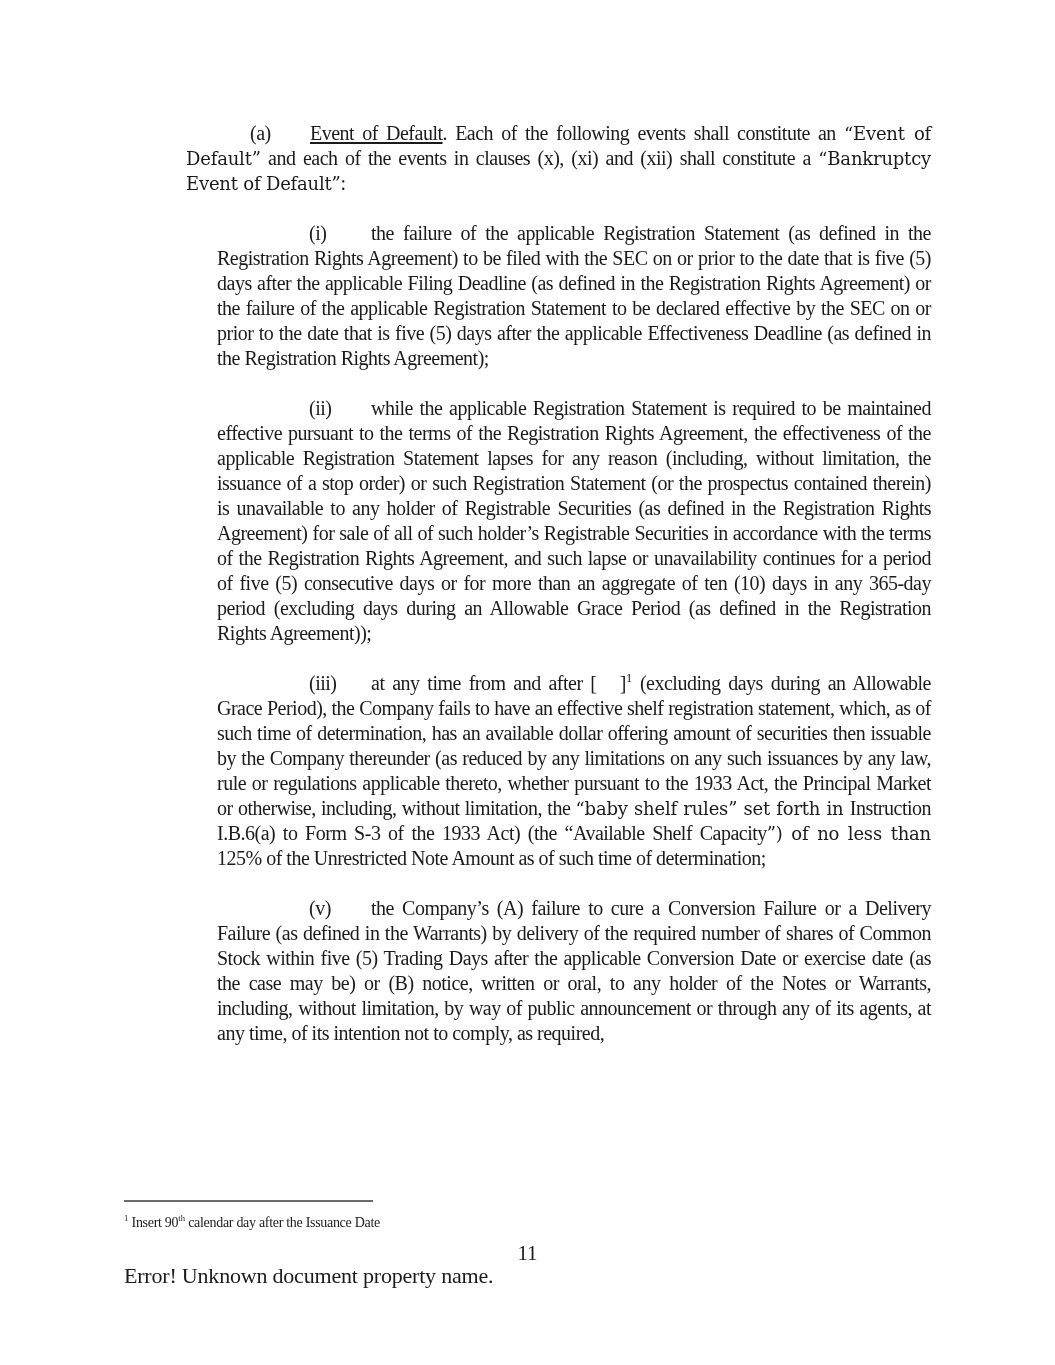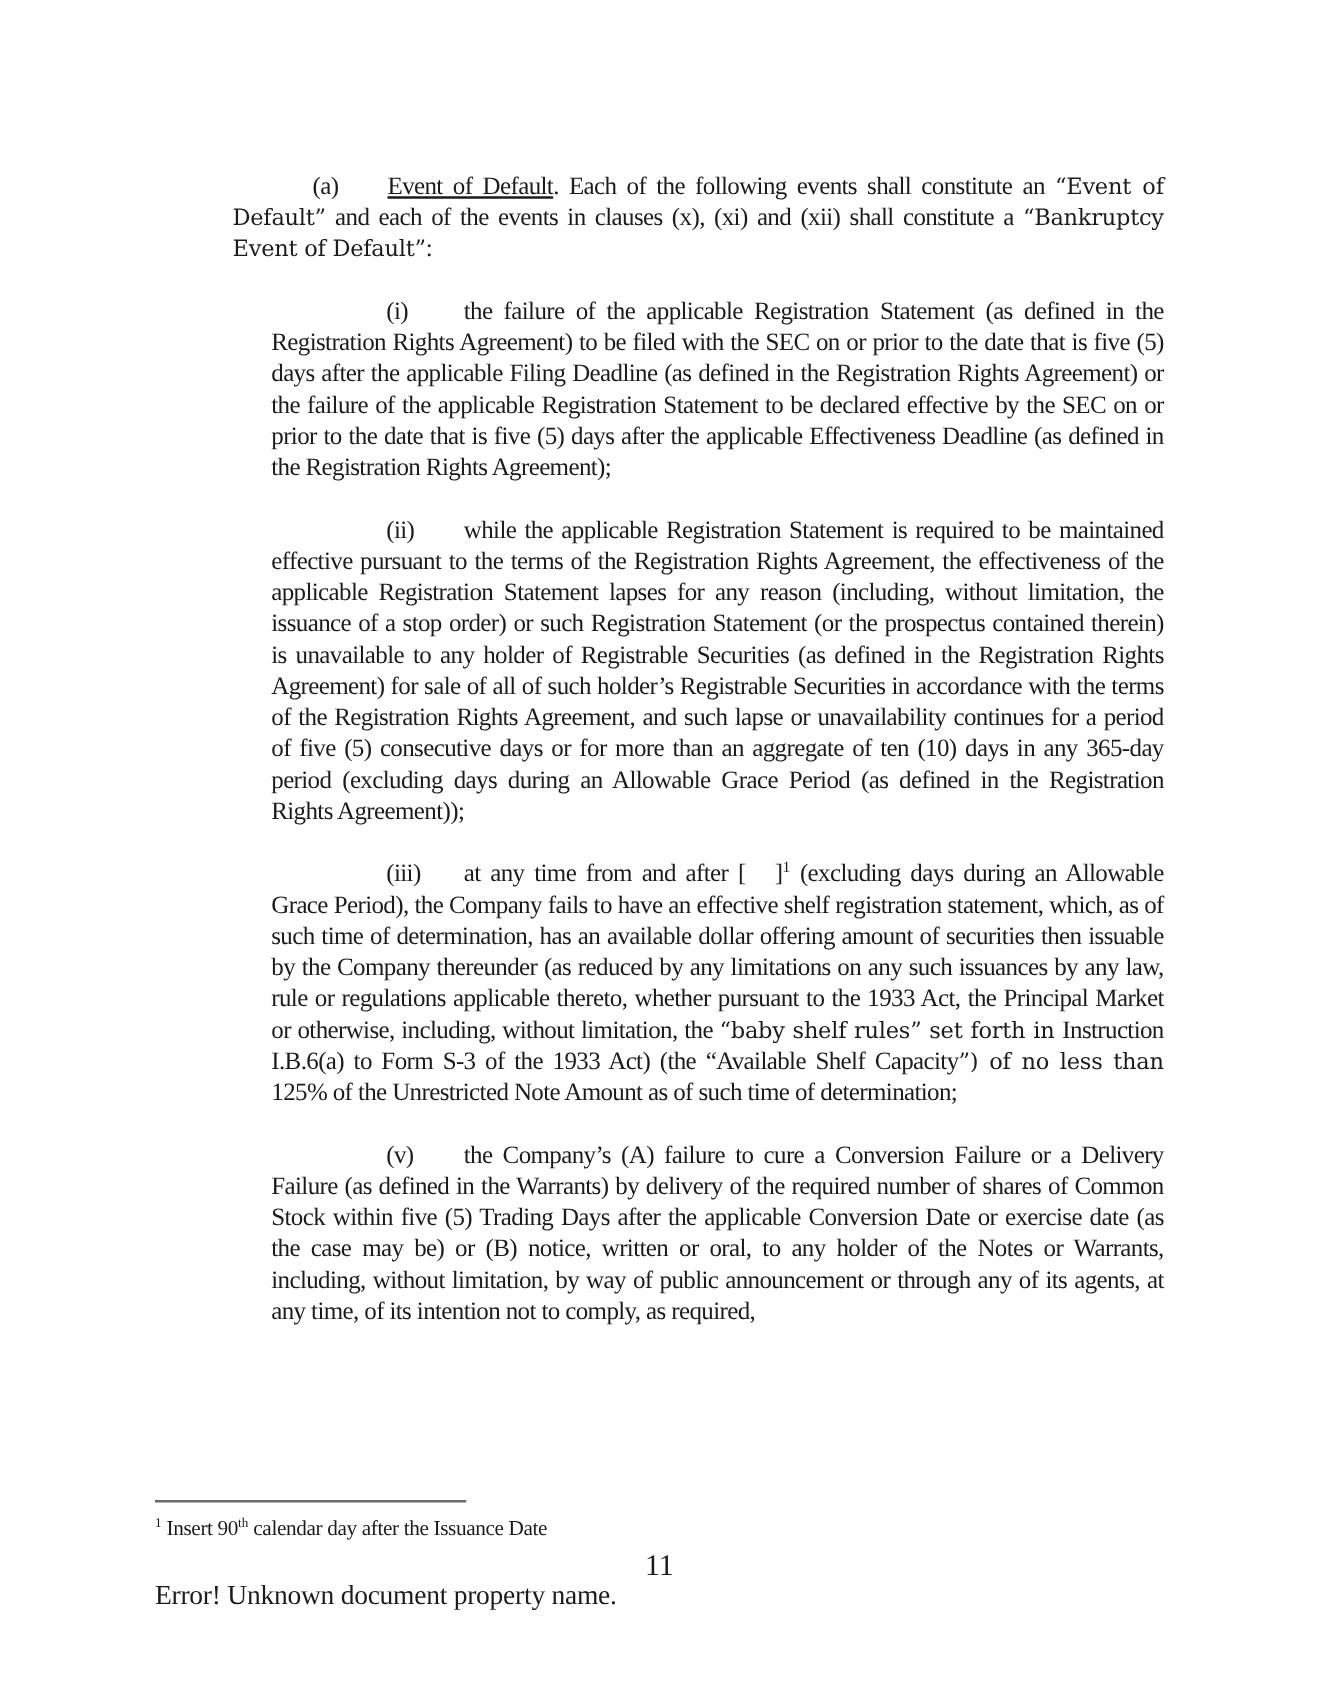--- a/index.html
+++ b/index.html
@@ -18,21 +18,21 @@
     font-size:20px;line-height:25px;
     letter-spacing:-0.5px;
     text-align:justify;
   }
   p.heading{
     margin:0 0 25px 62px;
     text-align:left;
   }
   .sec-num{display:inline-block;width:64px;}
   .u{text-decoration:underline;text-underline-offset:2px;}
-  p.para{margin:16px 0 25px 0;}
+  p.para{margin:0 0 25px 0;}
   p.para-a{margin-left:62px;text-indent:64px;}
   p.para-sub{margin-left:93px;text-indent:92px;}
   .marker{display:inline-block;text-indent:0;}
   .marker-a{width:60px;}
   .marker-sub{width:62px;}
   .alt{
     font-family:"DejaVu Serif", serif;
     font-size:0.90em;
     letter-spacing:-0.2px;
   }
@@ -43,29 +43,29 @@
     letter-spacing:0;
   }
   .footnote-rule{
     position:absolute;
     left:124px;top:1200px;width:249px;height:0;
     border-top:2px solid #6b6b6b;
   }
   .footnote{
     position:absolute;
     left:124px;top:1212px;width:640px;
-    font-size:17px;line-height:22px;
+    font-size:14px;line-height:22px;
     letter-spacing:-0.3px;
     text-align:left;
   }
   .page-number{
     position:absolute;
     left:0;top:1241px;width:1055px;
     text-align:center;
-    font-size:24px;line-height:24px;
+    font-size:21px;line-height:24px;
   }
   .footer-error{
     position:absolute;
     left:124px;top:1264px;
     font-size:22px;line-height:23px;
     letter-spacing:-0.2px;
   }
 </style>
 </head>
 <body>

